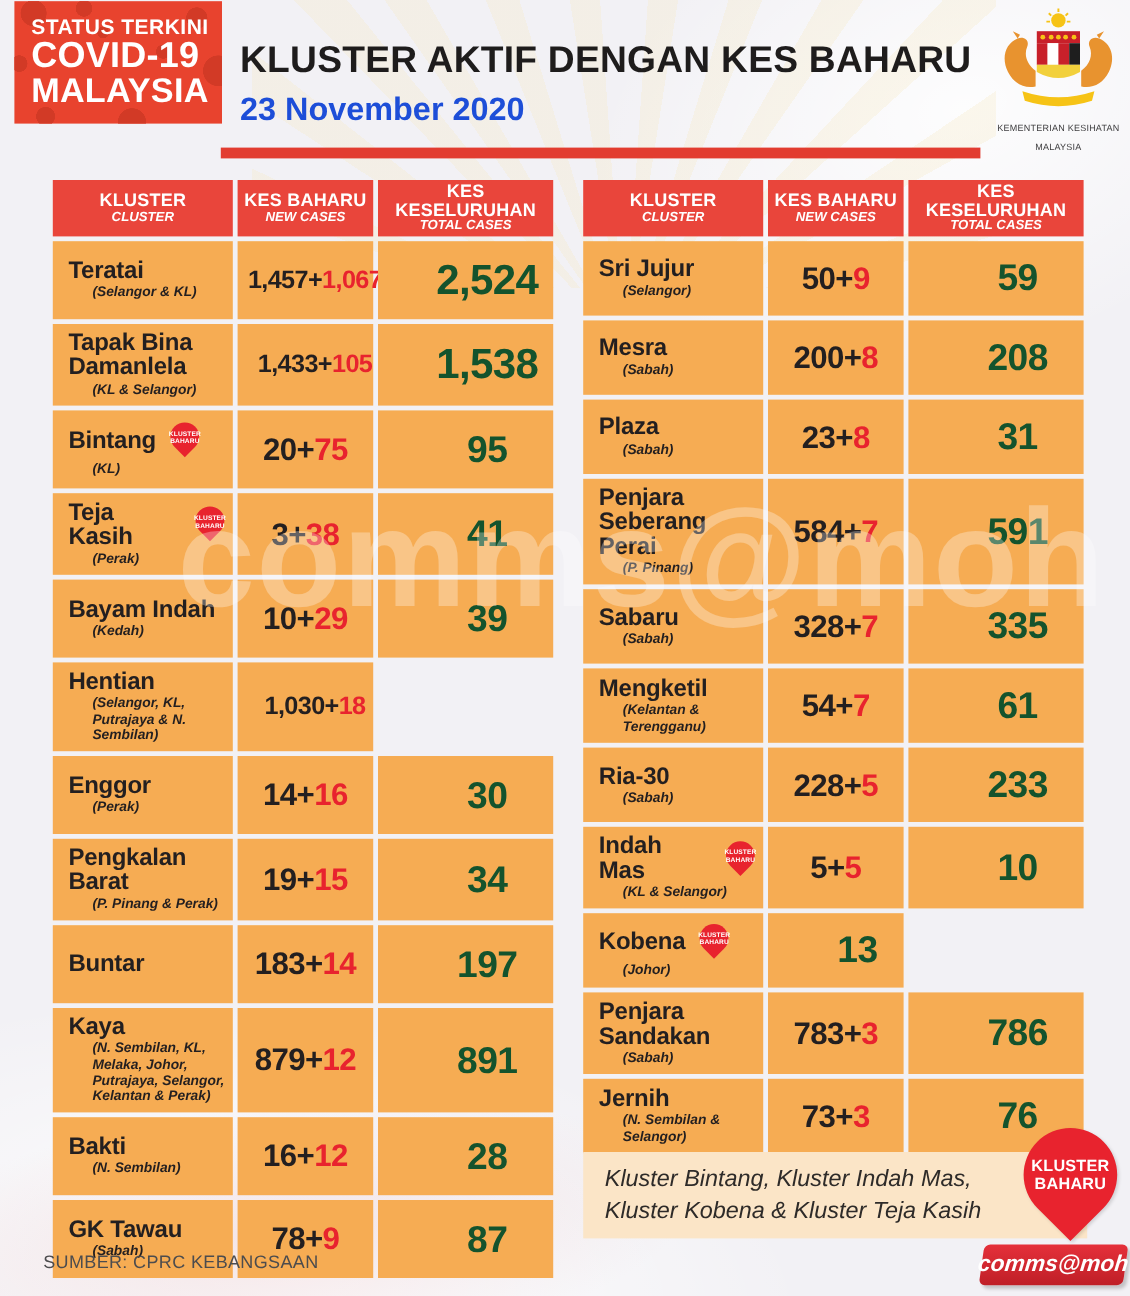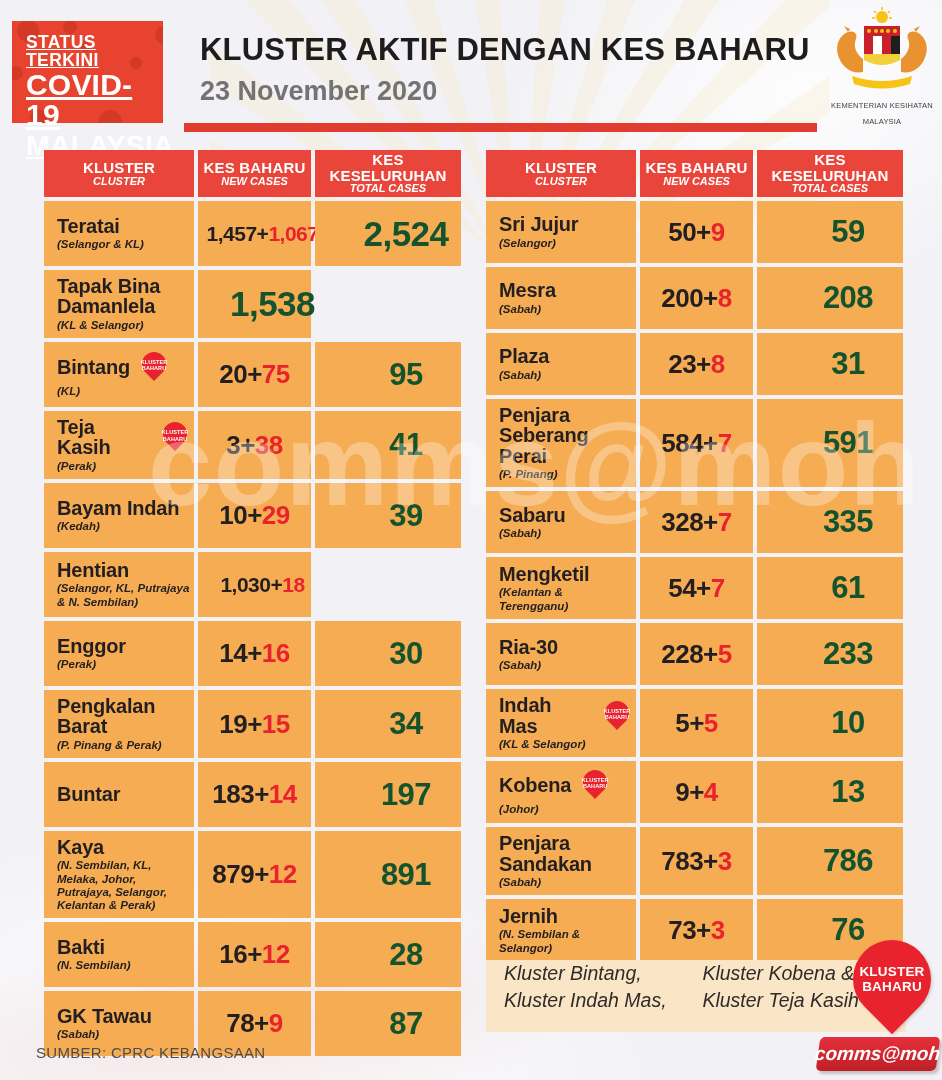--- a/index.html
+++ b/index.html
@@ -11,59 +11,59 @@
     background:repeating-conic-gradient(from -35deg at 50% 115%, rgba(246,233,196,.55) 0 5deg, rgba(246,233,196,0) 5deg 13deg);
     opacity:.55;pointer-events:none;}
   .bg-swoosh1{position:absolute;right:-180px;top:-120px;width:640px;height:420px;border-radius:50%;
     background:radial-gradient(closest-side, rgba(255,255,255,.85), rgba(255,255,255,0));transform:rotate(-18deg);pointer-events:none;}
   .bg-swoosh2{position:absolute;left:-220px;bottom:-180px;width:900px;height:420px;border-radius:50%;
     background:radial-gradient(closest-side, rgba(255,255,255,.9), rgba(255,255,255,0));transform:rotate(8deg);pointer-events:none;}
   .bg-pink{position:absolute;left:-120px;bottom:-60px;width:700px;height:220px;border-radius:50%;
     background:radial-gradient(closest-side, rgba(236,205,208,.5), rgba(236,205,208,0));transform:rotate(-6deg);pointer-events:none;}
 
   
-  .status-block{position:absolute;left:12px;top:21px;width:151px;height:102px;color:#fff;
+  .status-block{position:absolute;left:12px;top:1px;width:173px;height:102px;color:#fff;
     padding:13px 0 0 14px;line-height:1.02;
     background-color:#E8432E;
     background-image:
       radial-gradient(circle 11px at 16px 10px,#D23A26 97%,transparent),
       radial-gradient(circle 7px at 58px 6px,#D23A26 97%,transparent),
       radial-gradient(circle 9px at 152px 14px,#D23A26 97%,transparent),
       radial-gradient(circle 13px at 170px 58px,#D23A26 97%,transparent),
       radial-gradient(circle 8px at 26px 96px,#D23A26 97%,transparent),
       radial-gradient(circle 12px at 98px 101px,#D23A26 97%,transparent),
       radial-gradient(circle 6px at 124px 42px,#D23A26 97%,transparent),
       radial-gradient(circle 5px at 74px 26px,#D23A26 97%,transparent),
-      radial-gradient(circle 7px at 4px 52px,#D23A26 97%,transparent); text-decoration: underline;}
+      radial-gradient(circle 7px at 4px 52px,#D23A26 97%,transparent);}
   .status-l1{font-size:17.5px;font-weight:bold;letter-spacing:.4px;}
   .status-l2{font-size:30px;font-weight:bold;letter-spacing:.2px;}
   .status-l3{font-size:28.5px;font-weight:bold;letter-spacing:.2px;}
   .main-title{position:absolute;left:200px;top:32px;font-size:31px;font-weight:bold;color:#1E1C1C;letter-spacing:.2px;}
-  .main-date{position:absolute;left:200px;top:76px;font-size:27px;font-weight:bold;color:#737373;}
+  .main-date{position:absolute;left:200px;top:76px;font-size:27px;font-weight:bold;color:#1d4ed8;}
   .title-underline{position:absolute;left:184px;top:123px;width:633px;height:9px;background:#E23C30;}
 
   .moh-logo{position:absolute;left:824px;top:6px;width:116px;text-align:center;}
   .moh-text{font-size:7.5px;color:#414042;line-height:1.25;letter-spacing:.2px;margin-top:7px;}
 
   
   .tbl{position:absolute;top:150px;width:417px;display:flex;flex-direction:column;gap:4px;}
   .tbl-left{left:44px;}
   .tbl-right{left:486px;}
   .thead,.trow{display:grid;grid-template-columns:150px 113px 146px;gap:4px;}
   .thead{height:47px;}
   .hcell{background:#E9453B;color:#fff;display:flex;flex-direction:column;align-items:center;justify-content:center;line-height:1.05;text-align:center;}
   .hmain{font-size:15px;font-weight:bold;letter-spacing:.2px;}
   .hsub{font-size:11px;font-style:italic;font-weight:bold;}
   .tbl-left .trow{min-height:65px;}
   .tbl-right .trow{min-height:62px;}
   .cell{background:#F6AC53;}
   .name-cell{display:flex;flex-direction:column;justify-content:center;padding:6px 4px 6px 13px;}
   .name-line{display:flex;align-items:center;}
   .cname{font-size:20px;font-weight:bold;color:#231F20;line-height:1.02;letter-spacing:-.2px;}
-  .cloc{font-size:11.5px;font-style:italic;font-weight:bold;color:#231F20;line-height:1.15;margin-top:2px;}
+  .cloc{font-size:11.5px;font-style:italic;font-weight:bold;color:#231F20;line-height:1.15;margin-top:2px;margin-left:20px;}
   .num-cell{display:flex;align-items:center;justify-content:center;}
   .newv{font-size:26px;font-weight:bold;color:#231F20;letter-spacing:-.5px;white-space:nowrap;}
   .newv.small{font-size:21px;margin-left:16px;}
   .newv .added{color:#E8232E;}
   .totv{font-size:31px;font-weight:bold;color:#14532d;letter-spacing:-.5px;margin-left:36px;}
   .totv.big{font-size:35px;}
 
   
   .mini-pin{position:relative;width:30px;height:32px;flex:0 0 auto;margin-left:9px;}
   .mini-pin .pin-body{position:absolute;left:3px;top:1px;width:24px;height:24px;background:#E8232E;
@@ -71,21 +71,21 @@
   .mini-pin .pin-text{position:absolute;left:0;top:8px;width:30px;text-align:center;color:#fff;
     font-size:5.5px;font-weight:bold;line-height:1.15;letter-spacing:.1px;}
   .big-pin{position:absolute;left:845px;top:938px;width:94px;height:104px;z-index:6;}
   .big-pin .pin-body{position:absolute;left:8px;top:2px;width:78px;height:78px;background:#E8232E;
     border-radius:50% 50% 50% 0;transform:rotate(-45deg);box-shadow:0 2px 3px rgba(0,0,0,.15);}
   .big-pin .pin-text{position:absolute;left:0;top:26px;width:94px;text-align:center;color:#fff;
     font-size:13.5px;font-weight:bold;line-height:1.12;letter-spacing:.2px;}
 
   
   .note-box{position:absolute;left:486px;top:960px;width:420px;height:72px;background:#FBE5C7;z-index:5;
-    display:flex;justify-content:center;padding-left:18px;}
+    display:flex;flex-direction:column;justify-content:center;padding-left:18px;}
   .note-line{font-size:19.5px;font-style:italic;color:#2E2B29;line-height:1.4;}
 
   
   .watermark{position:absolute;left:148px;top:398px;font-size:116px;font-weight:bold;
     color:rgba(255,255,255,.30);letter-spacing:1px;z-index:4;pointer-events:none;white-space:nowrap;}
 
   
   .sumber{position:absolute;left:36px;top:1044px;font-size:15px;color:#4C4C4E;letter-spacing:.3px;}
   .comms-badge{position:absolute;left:818px;top:1037px;width:120px;height:34px;z-index:6;
     background:linear-gradient(180deg,#E5303A,#BF1F27);transform:skewX(-8deg);border-radius:5px;
@@ -185,20 +185,23 @@
 
   <div class="trow">
     <div class="cell name-cell">
       <div class="name-line">
         <span class="cname">Tapak Bina Damanlela</span>
 
       </div>
       <span class="cloc">(KL &amp; Selangor)</span>
     </div>
     <div class="cell num-cell">
+      <span class="newv small"><span class="base">1,433+</span><span class="added">105</span></span>
+    </div>
+    <div class="cell num-cell">
       <span class="totv big">1,538</span>
     </div>
   </div>
 
   <div class="trow">
     <div class="cell name-cell">
       <div class="name-line">
         <span class="cname">Bintang</span>
         <span class="mini-pin">
           <span class="pin-body"></span>
@@ -524,23 +527,20 @@
           <span class="pin-body"></span>
           <span class="pin-text">
             <span>KLUSTER</span><br>
             <span>BAHARU</span>
           </span>
         </span>
       </div>
       <span class="cloc">(Johor)</span>
     </div>
     <div class="cell num-cell">
-      <span class="newv"><span class="base">9+</span><span class="added">4</span></span>
-    </div>
-    <div class="cell num-cell">
       <span class="totv">13</span>
     </div>
   </div>
 
   <div class="trow">
     <div class="cell name-cell">
       <div class="name-line">
         <span class="cname">Penjara Sandakan</span>
 
       </div>

